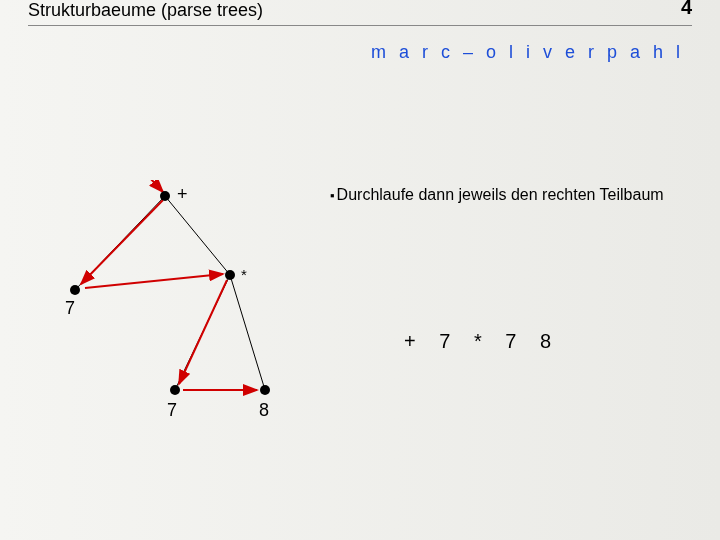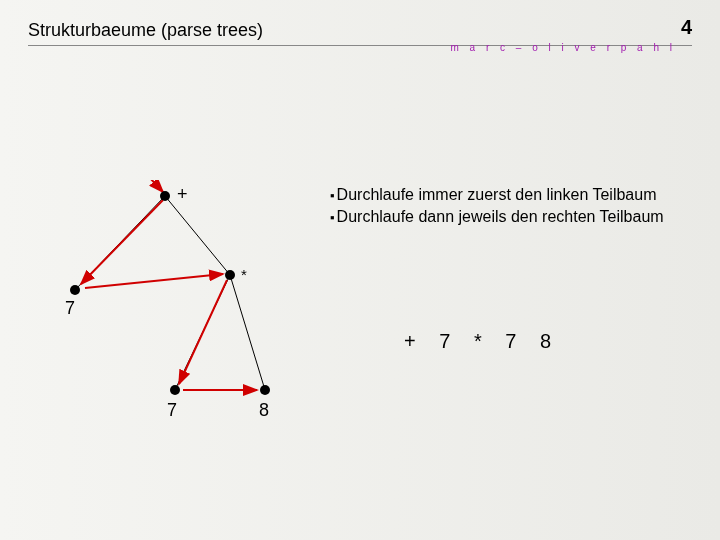--- a/index.html
+++ b/index.html
@@ -8,43 +8,43 @@
     width: 720px;
     height: 540px;
     background: linear-gradient(to right, #f5f5f2, #eaeae6);
     font-family: Arial, Helvetica, sans-serif;
     color: #000;
     overflow: hidden;
     position: relative;
   }
   .header {
     position: absolute;
-    top: 20px;
+    top: 0;
     left: 28px;
     right: 28px;
     border-bottom: 1px solid #888;
     padding-bottom: 4px;
   }
   .title {
     font-size: 18px;
     font-weight: 400;
   }
   .page-number {
     position: absolute;
     right: 0;
     top: -4px;
     font-size: 20px;
     font-weight: bold;
   }
   .author {
     position: absolute;
     top: 42px;
-    right: 44px;
-    font-size: 10px;
-    color: #a21caf;
+    right: 36px;
+    font-size: 18px;
+    color: #1d4ed8;
     letter-spacing: 4px;
   }
   .tree-area {
     position: absolute;
     left: 55px;
     top: 180px;
     width: 240px;
     height: 260px;
   }
   .tree-area svg {
@@ -139,23 +139,20 @@
   </svg>
   <div class="node-label" style="left:122px; top:4px;">+</div>
   <div class="node-label" style="left:10px;  top:118px;">7</div>
   <div class="node-label" style="left:186px; top:86px; font-size:15px;">*</div>
   <div class="node-label" style="left:112px; top:220px;">7</div>
   <div class="node-label" style="left:204px; top:220px;">8</div>
 </div>
 
 <div class="text-block">
   <div class="bullet-line">
-      <span>Durchlaufe immer zuerst den linken Teilbaum</span>
-    </div>
-  <div class="bullet-line">
       <span>Durchlaufe dann jeweils den rechten Teilbaum</span>
     </div>
 </div>
 
 <div class="traversal-result">
   <span>+</span>
   <span>7</span>
   <span>*</span>
   <span>7</span>
   <span>8</span>

